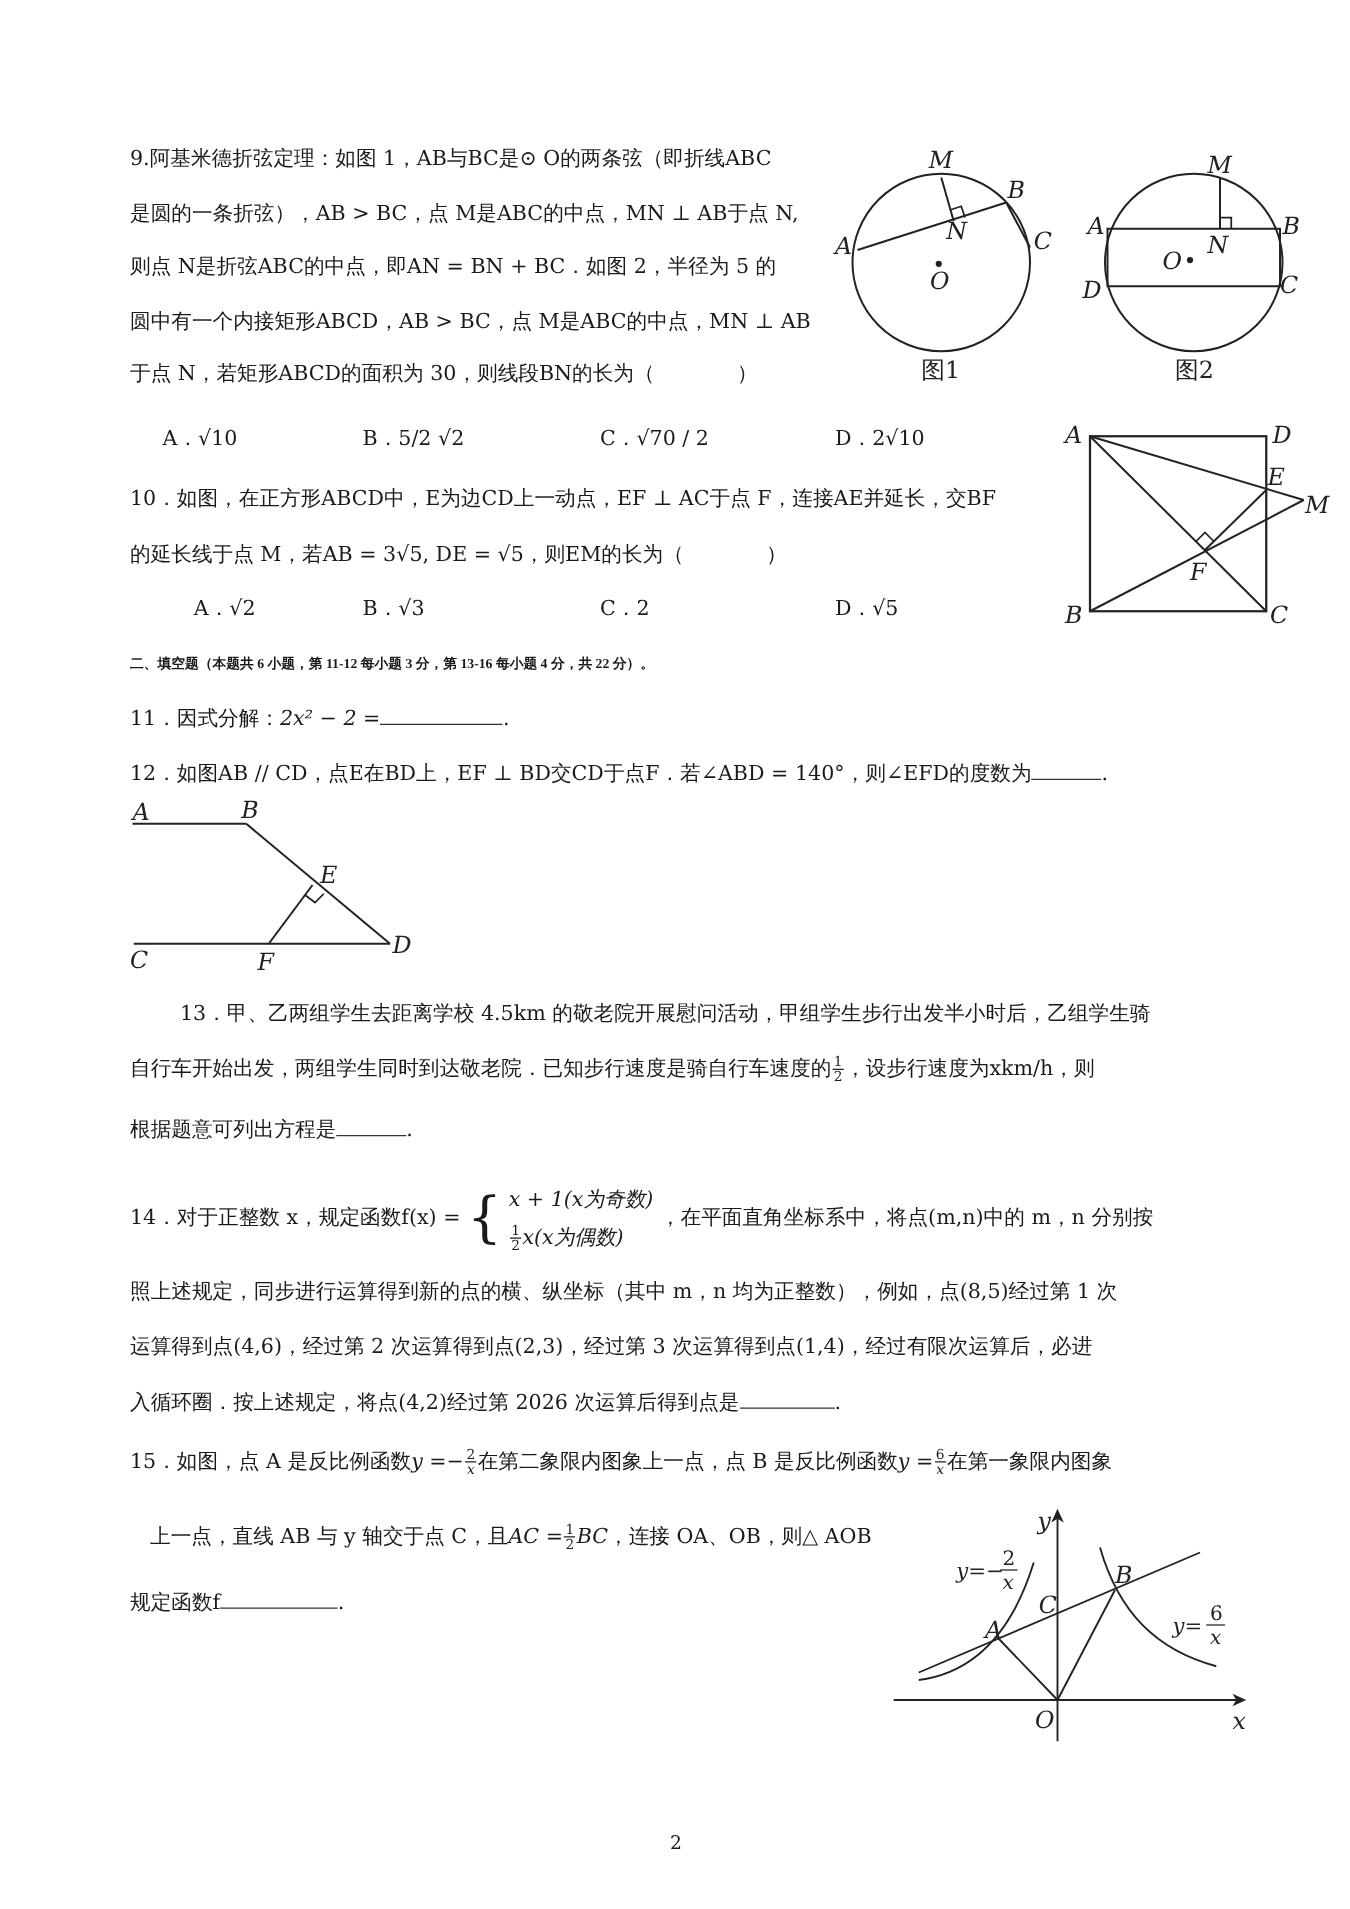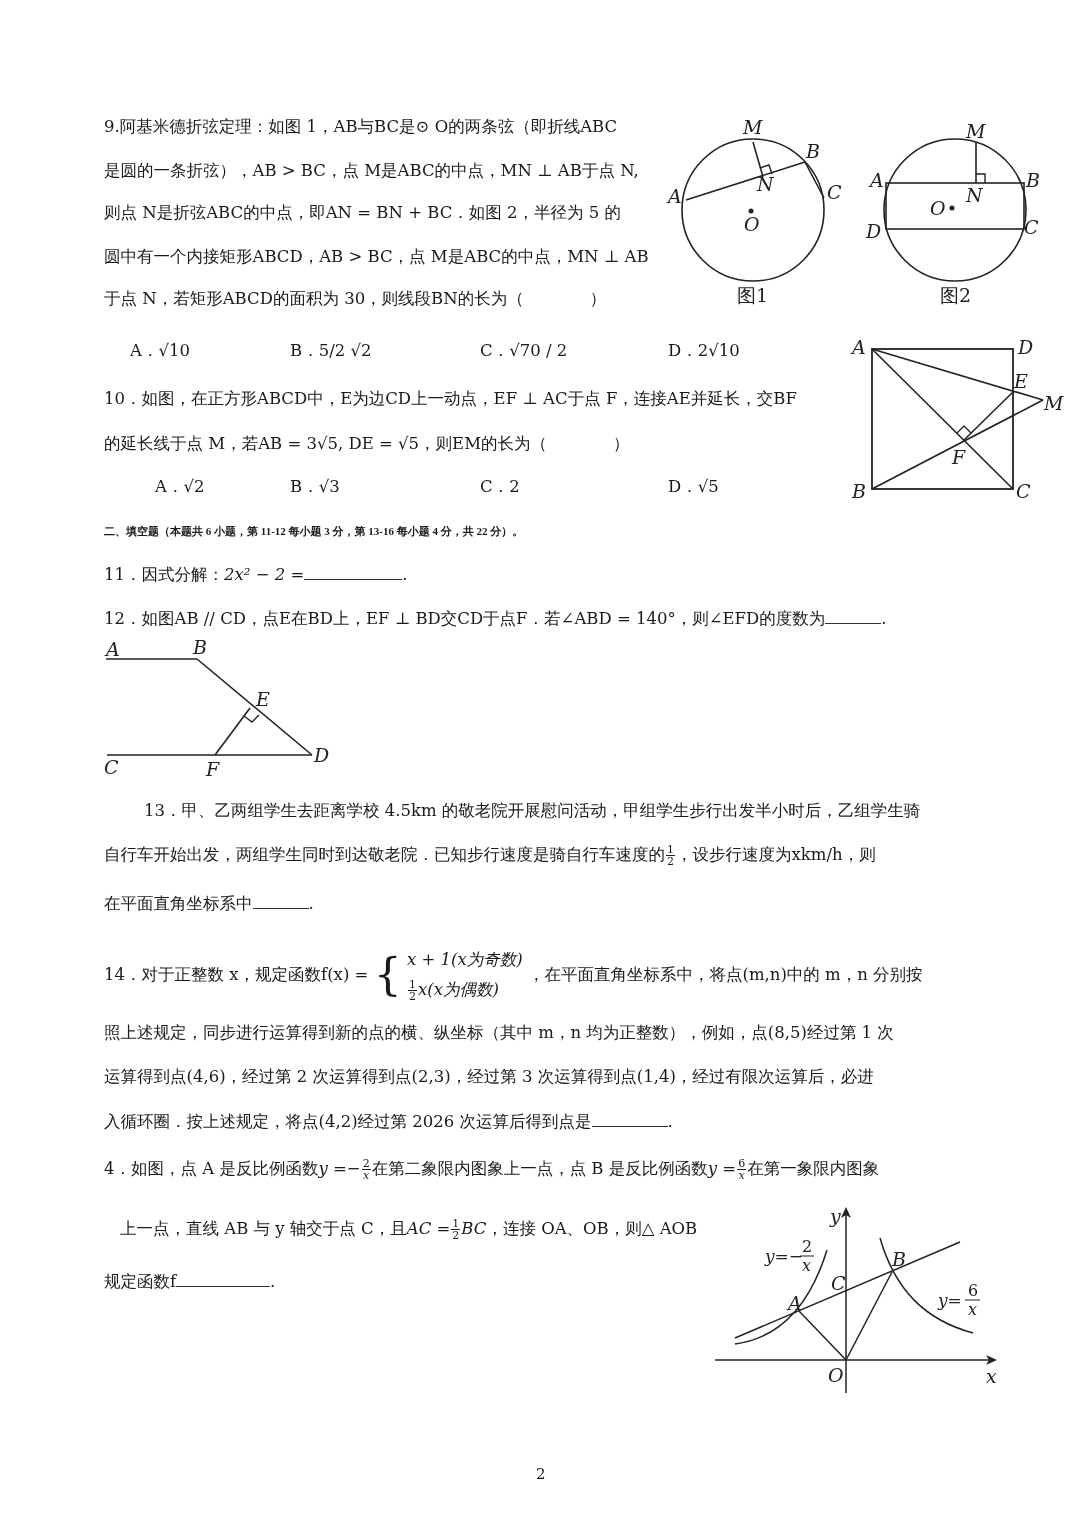--- a/index.html
+++ b/index.html
@@ -146,21 +146,21 @@
   <text x="214" y="126">D</text>
 </svg>
 
 <div class="line" style="left:104px;top:800px;margin-left:40px;">
   <span>13．甲、乙两组学生去距离学校 4.5km 的敬老院开展慰问活动，甲组学生步行出发半小时后，乙组学生骑</span>
 </div>
 <div class="line" style="left:104px;top:844px;">
   <span>自行车开始出发，两组学生同时到达敬老院．已知步行速度是骑自行车速度的</span><span class="frac"><span class="n">1</span><span class="d">2</span></span><span>，设步行速度为xkm/h，则</span>
 </div>
 <div class="line" style="left:104px;top:892px;">
-  <span>在平面直角坐标系中</span><span class="blank" style="width:56px;"></span><span>.</span>
+  <span>根据题意可列出方程是</span><span class="blank" style="width:56px;"></span><span>.</span>
 </div>
 
 <div class="line" style="left:104px;top:945px;height:56px;line-height:56px;">
   <span>14．对于正整数 x，规定函数f(x) =</span>
   <span class="brace">{</span>
   <span class="cases">
     <span style="display:block;" class="m">x + 1(x为奇数)</span>
     <span style="display:block;"><span class="frac"><span class="n">1</span><span class="d">2</span></span><span class="m">x(x为偶数)</span></span>
   </span>
   <span>，在平面直角坐标系中，将点(m,n)中的 m，n 分别按</span>
@@ -169,21 +169,21 @@
   <span>照上述规定，同步进行运算得到新的点的横、纵坐标（其中 m，n 均为正整数），例如，点(8,5)经过第 1 次</span>
 </div>
 <div class="line" style="left:104px;top:1066px;">
   <span>运算得到点(4,6)，经过第 2 次运算得到点(2,3)，经过第 3 次运算得到点(1,4)，经过有限次运算后，必进</span>
 </div>
 <div class="line" style="left:104px;top:1110px;">
   <span>入循环圈．按上述规定，将点(4,2)经过第 2026 次运算后得到点是</span><span class="blank" style="width:76px;"></span><span>.</span>
 </div>
 
 <div class="line" style="left:104px;top:1158px;">
-  <span>4．如图，点 A 是反比例函数</span><span class="m">y =−</span><span class="frac"><span class="n">2</span><span class="d"><i>x</i></span></span><span>在第二象限内图象上一点，点 B 是反比例函数</span><span class="m">y =</span><span class="frac"><span class="n">6</span><span class="d"><i>x</i></span></span><span>在第一象限内图象</span>
+  <span>15．如图，点 A 是反比例函数</span><span class="m">y =−</span><span class="frac"><span class="n">2</span><span class="d"><i>x</i></span></span><span>在第二象限内图象上一点，点 B 是反比例函数</span><span class="m">y =</span><span class="frac"><span class="n">6</span><span class="d"><i>x</i></span></span><span>在第一象限内图象</span>
 </div>
 <div class="line" style="left:104px;top:1218px;margin-left:16px;">
   <span>上一点，直线 AB 与 y 轴交于点 C，且</span><span class="m">AC =</span><span class="frac"><span class="n">1</span><span class="d">2</span></span><span class="m">BC</span><span>，连接 OA、OB，则△ AOB</span>
 </div>
 <div class="line" style="left:104px;top:1270px;">
   <span>规定函数f</span><span class="blank" style="width:94px;"></span><span>.</span>
 </div>
 
 <svg style="left:710px;top:1200px;" width="300" height="200" viewBox="0 0 300 200">
 

